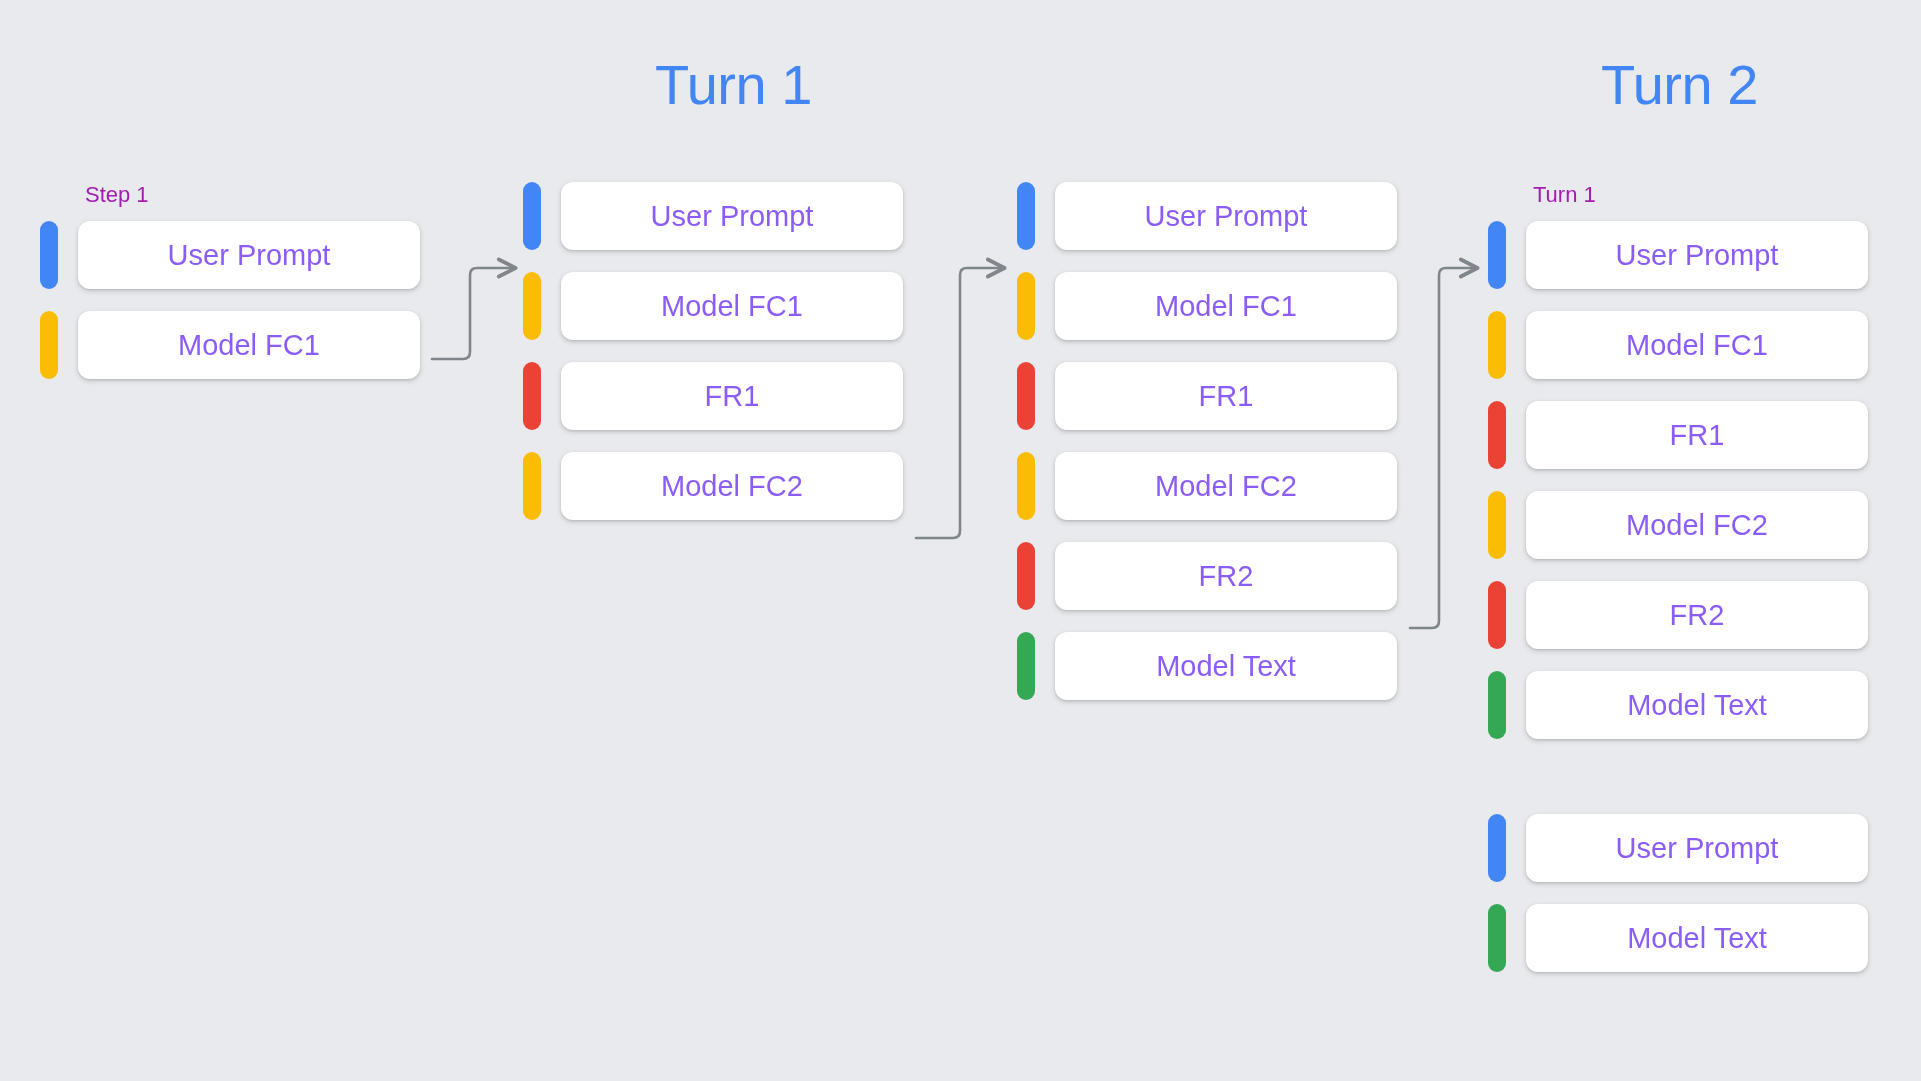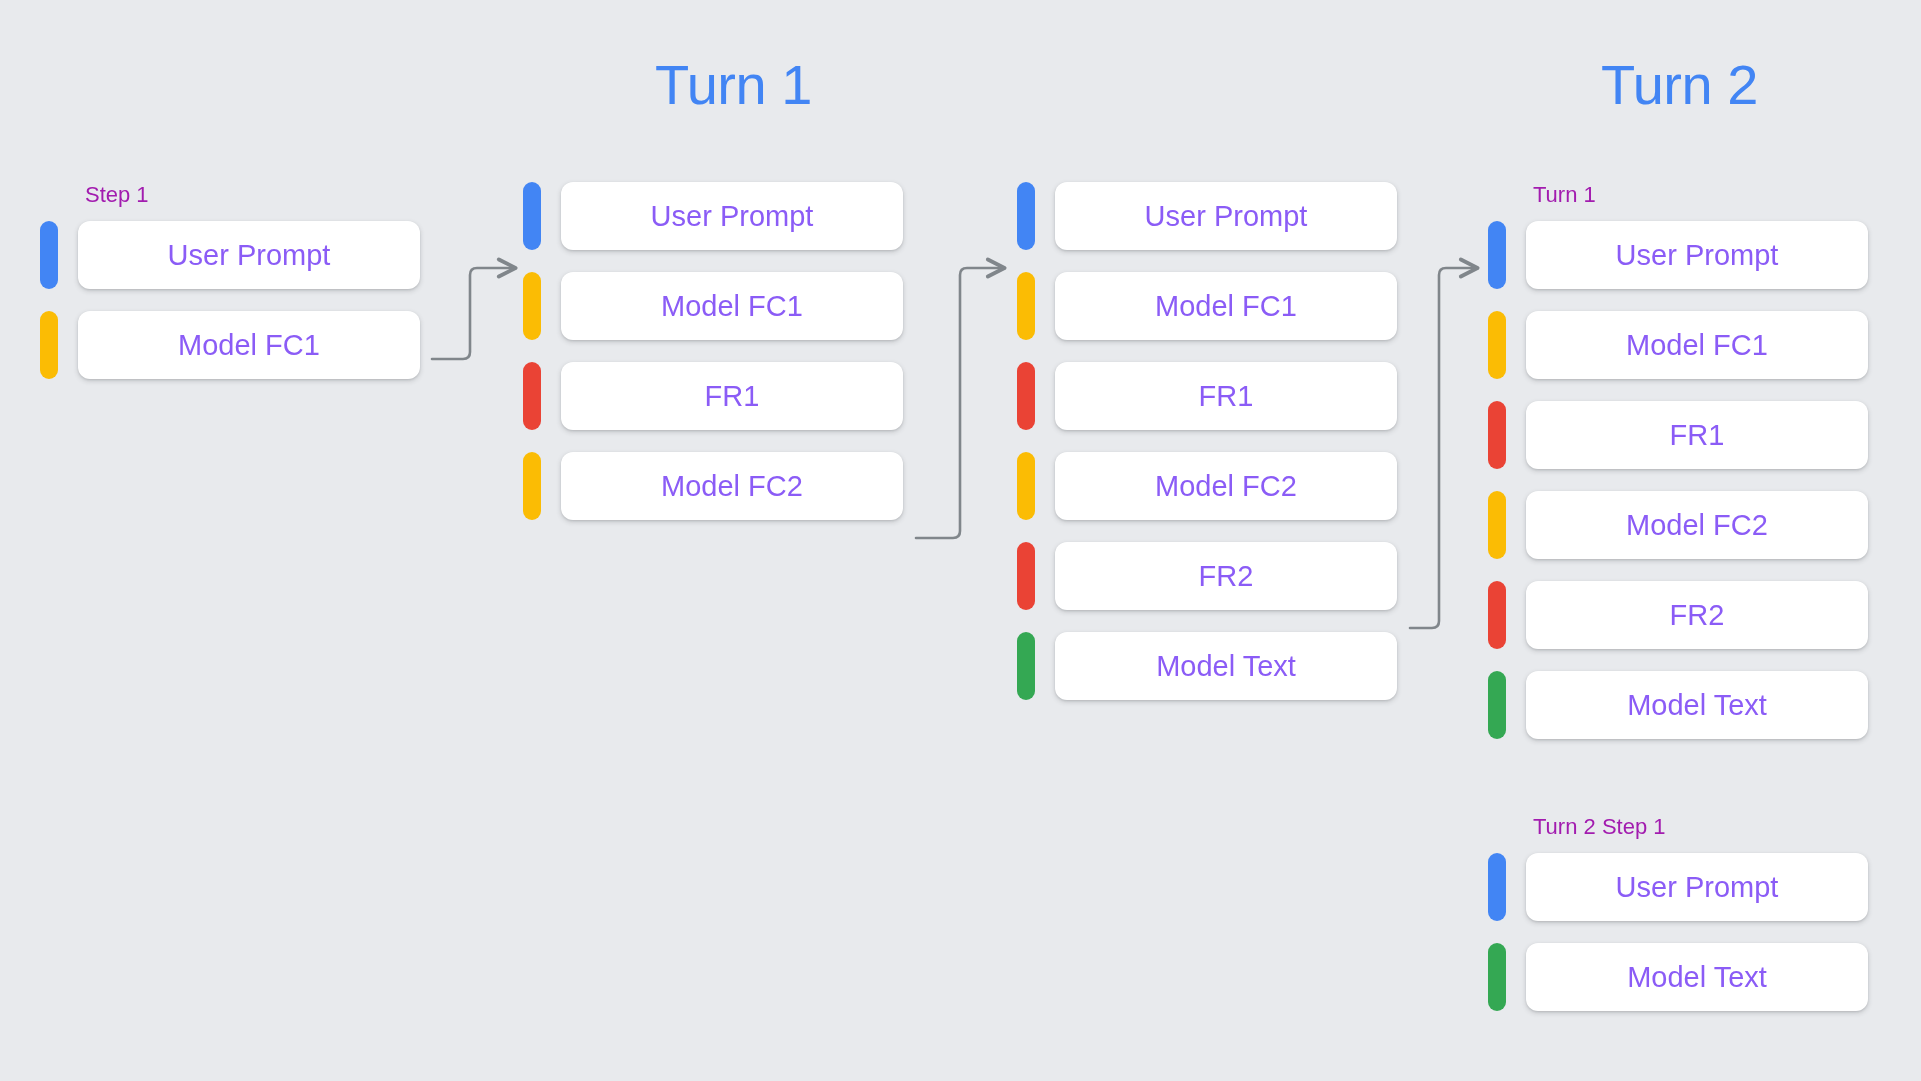--- a/index.html
+++ b/index.html
@@ -228,21 +228,20 @@
     <div class="row">
       <div class="color-bar bar-green"></div>
       <div class="card">
         <span class="card-label">Model Text</span>
       </div>
     </div>
   </div>
 </div>
 
 <div id="column-5" class="column">
-  <div class="step-label">Turn 2 Step 1</div>
   <div class="rows">
     <div class="row">
       <div class="color-bar bar-blue"></div>
       <div class="card">
         <span class="card-label">User Prompt</span>
       </div>
     </div>
     <div class="row">
       <div class="color-bar bar-green"></div>
       <div class="card">

